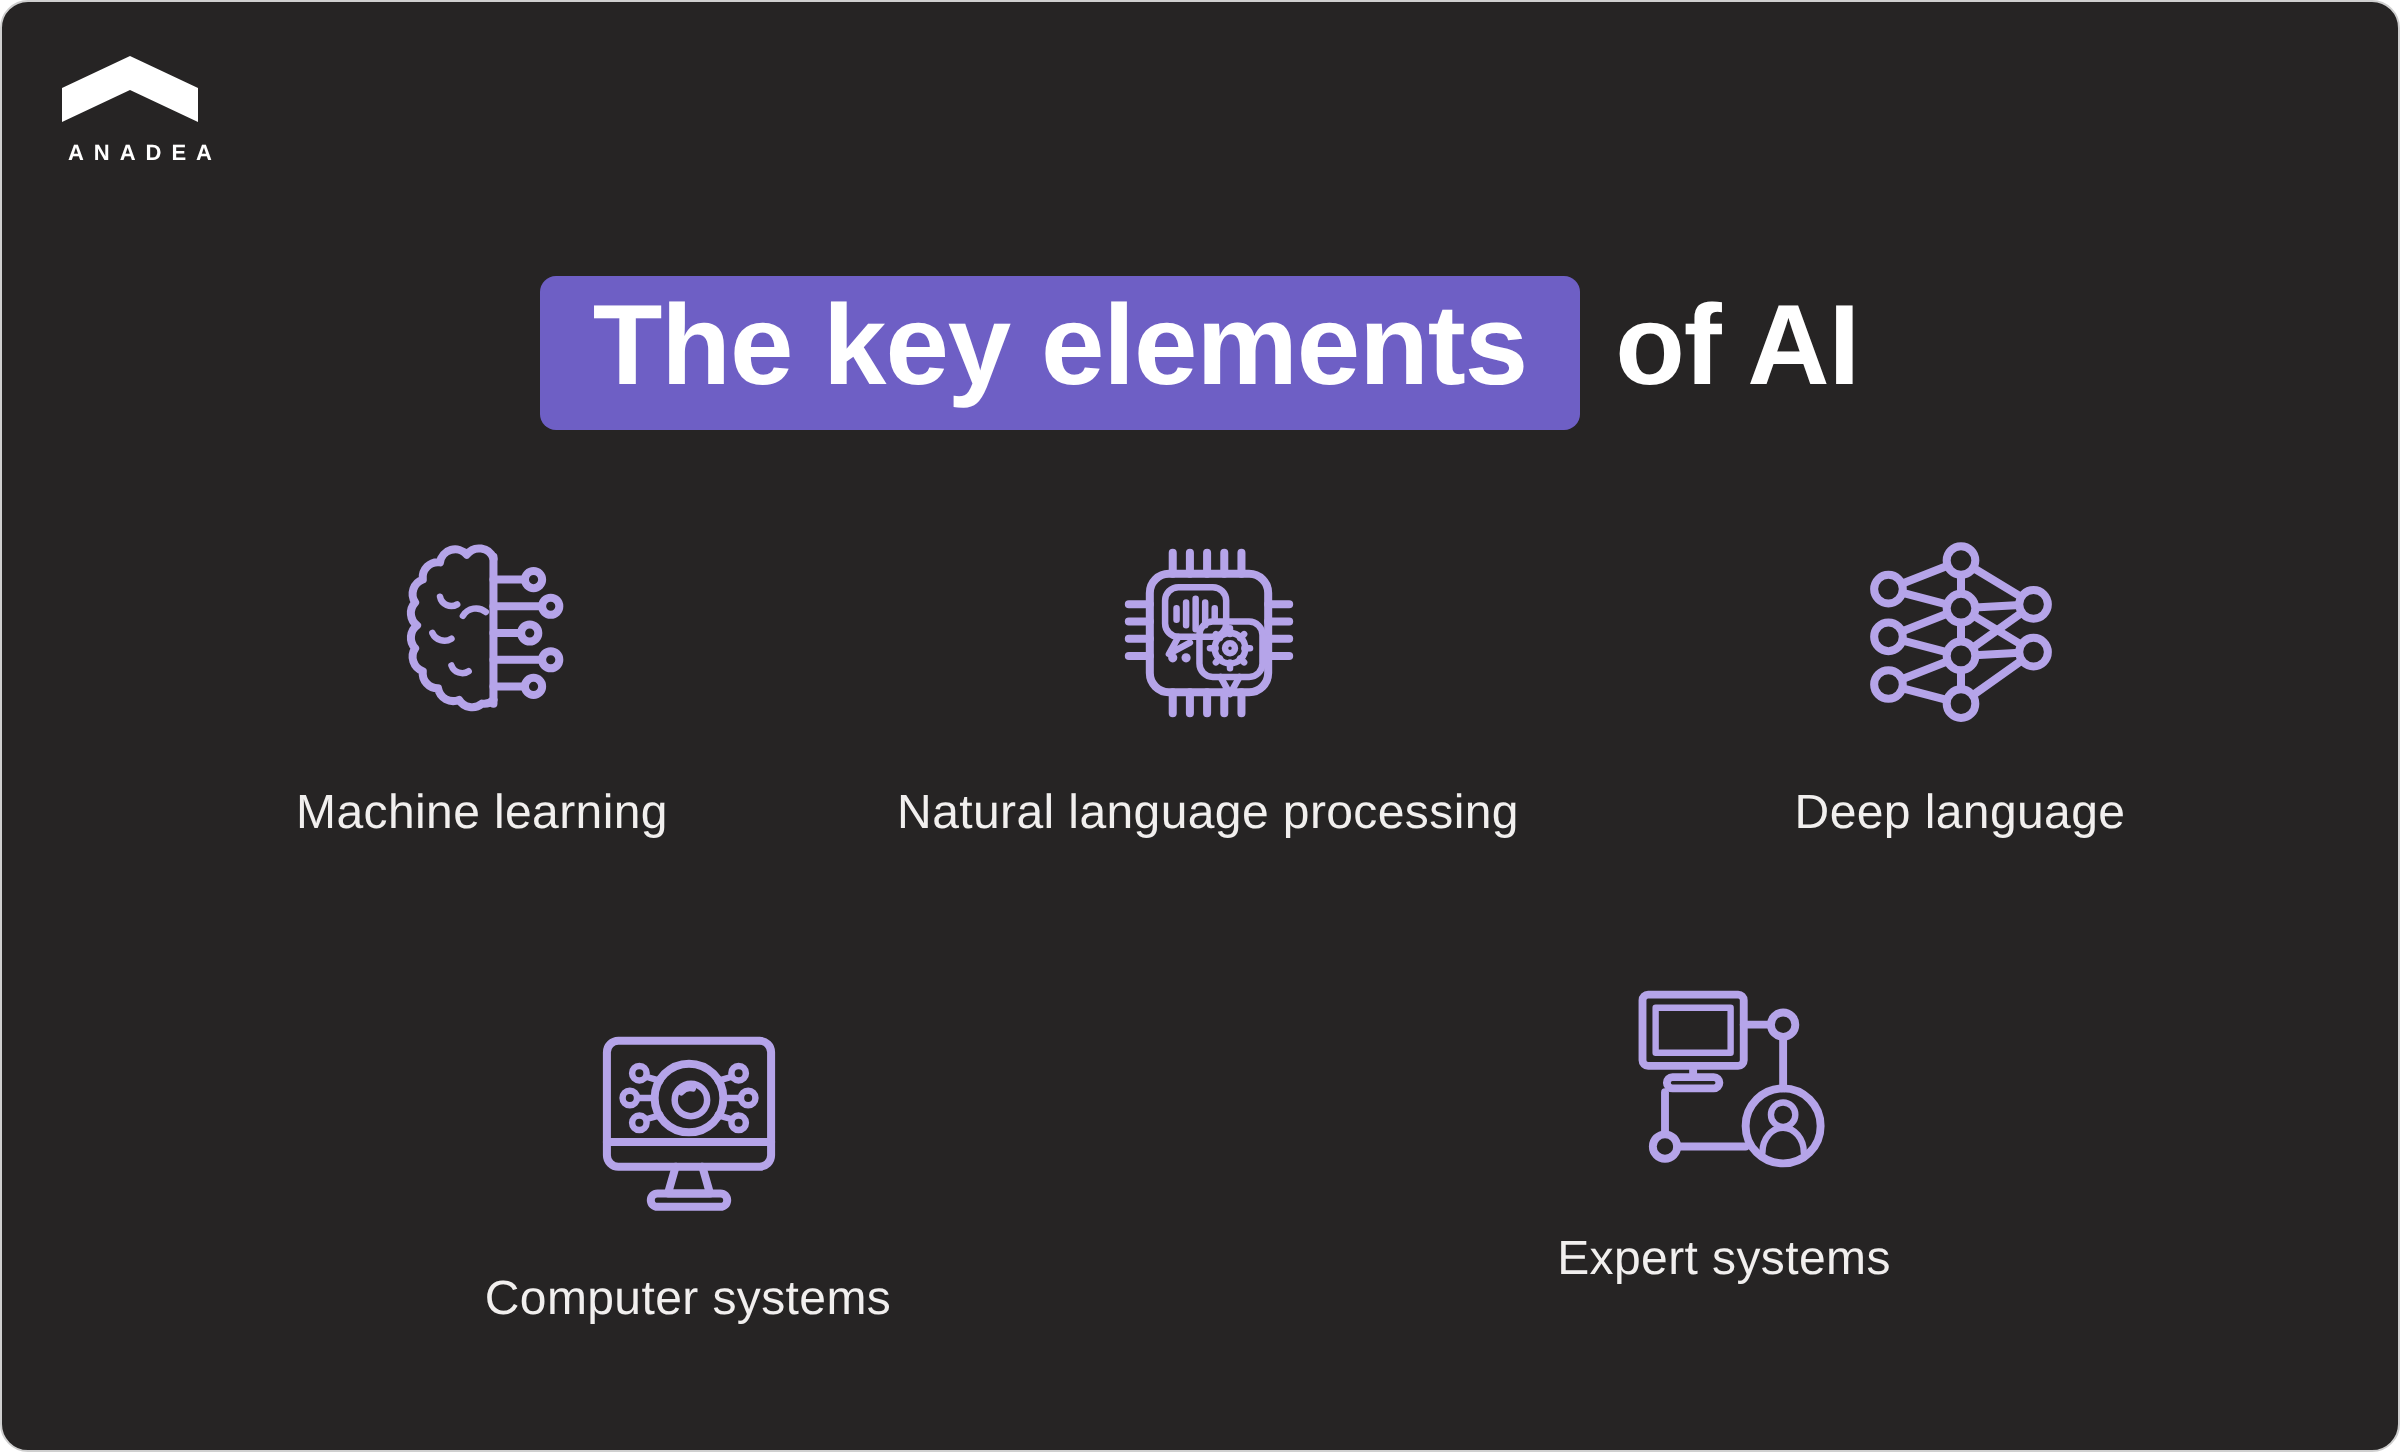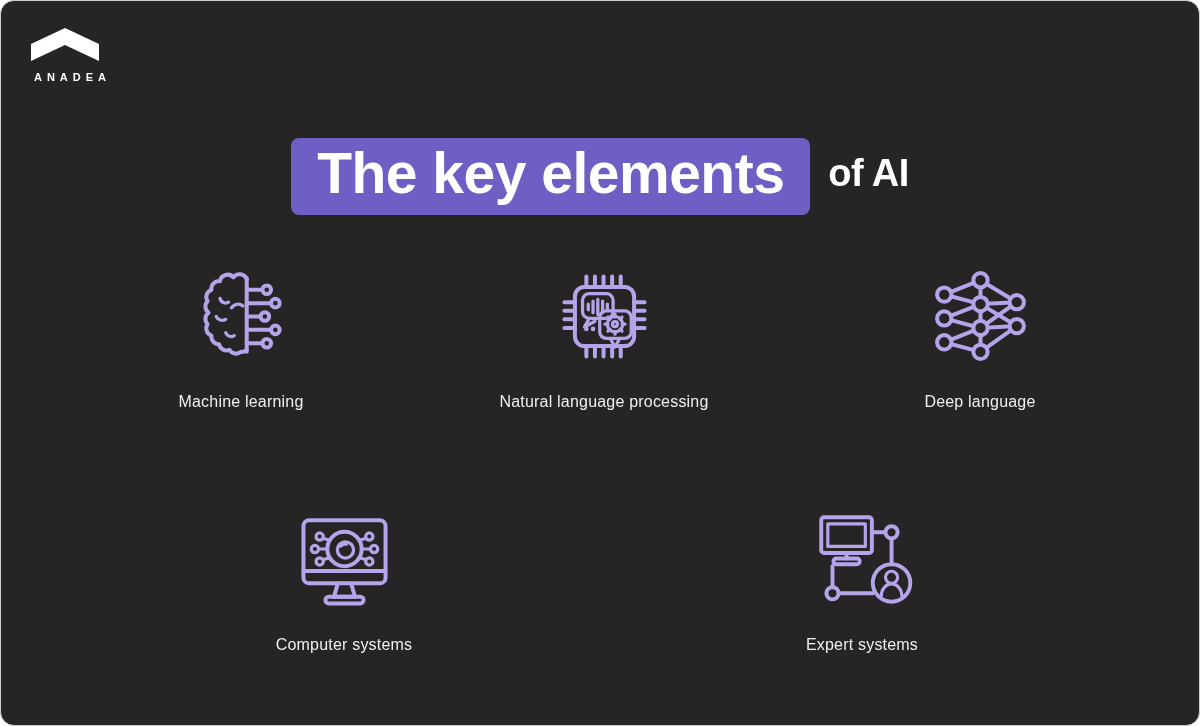--- a/index.html
+++ b/index.html
@@ -33,48 +33,48 @@
     color:#ffffff;
     border-radius:8px;
     padding:3px 26px 10px 26px;
     font-size:57px;
     font-weight:800;
     letter-spacing:-0.5px;
     line-height:64px;
   }
   .title-rest{
     color:#ffffff;
-    font-size:38px;
+    font-size:57px;
     font-weight:800;
     letter-spacing:-0.5px;
     margin-left:18px;
     padding-bottom:7px;
   }
   
   .item{
     position:absolute;
     width:300px;
     display:flex;flex-direction:column;align-items:center;
   }
   .item .icon{height:105px;display:flex;align-items:flex-end;justify-content:center;}
   .item .icon svg{display:block;}
   .item-label{
     margin-top:24px;
     color:#f1efee;
-    font-size:16px;
+    font-size:24px;
     letter-spacing:0.2px;
     white-space:nowrap;
     text-align:center;
   }
   .i-ml{left:90px;top:263px;}
   .i-nlp{left:453px;top:263px;}
   .i-dl{left:829px;top:263px;}
   .i-cv{left:193px;top:506px;}
   .i-rb{left:455px;top:506px;}
-  .i-es{left:711px;top:506px;}
+  .i-es{left:711px;top:486px;}
 
   .stroke{fill:none;stroke:#b5a4e9;stroke-width:4.2;stroke-linecap:round;stroke-linejoin:round;}
   .stroke-thin{fill:none;stroke:#b5a4e9;stroke-width:3.4;stroke-linecap:round;stroke-linejoin:round;}
   .node{fill:#262424;stroke:#b5a4e9;stroke-width:4.2;}
   .dotfill{fill:#b5a4e9;stroke:none;}
 </style>
 </head>
 <body>
 
 <div class="frame">

